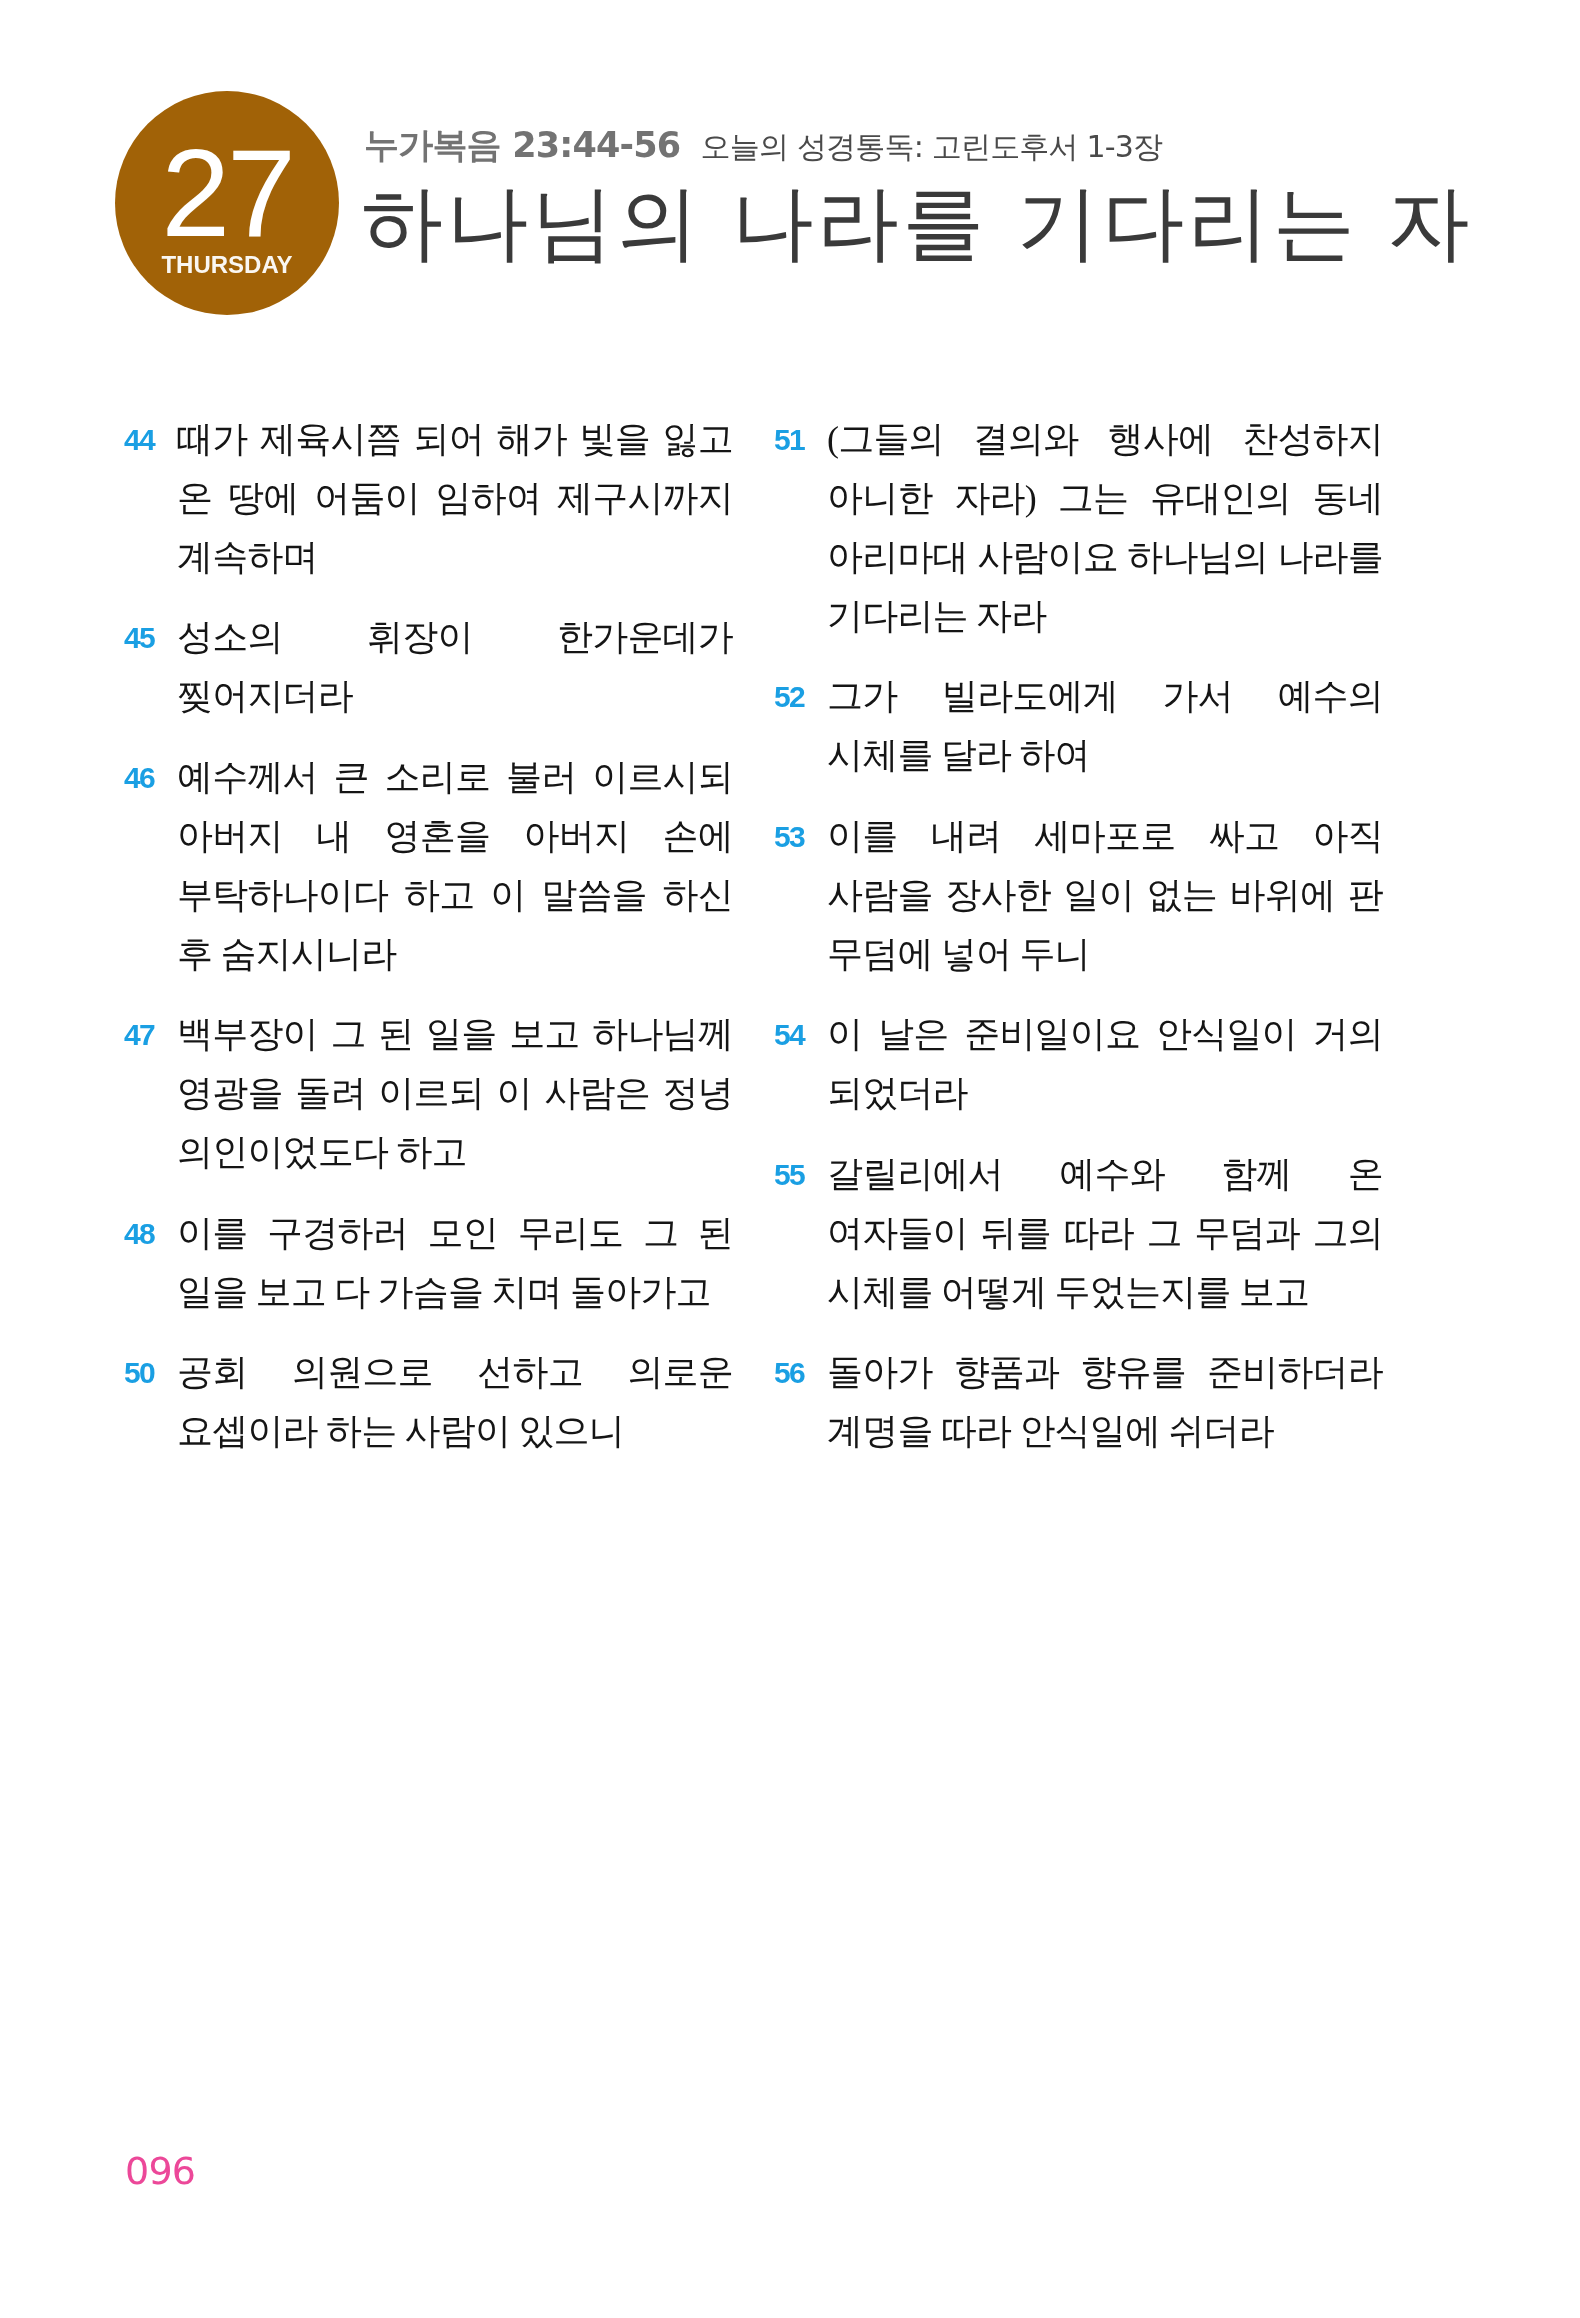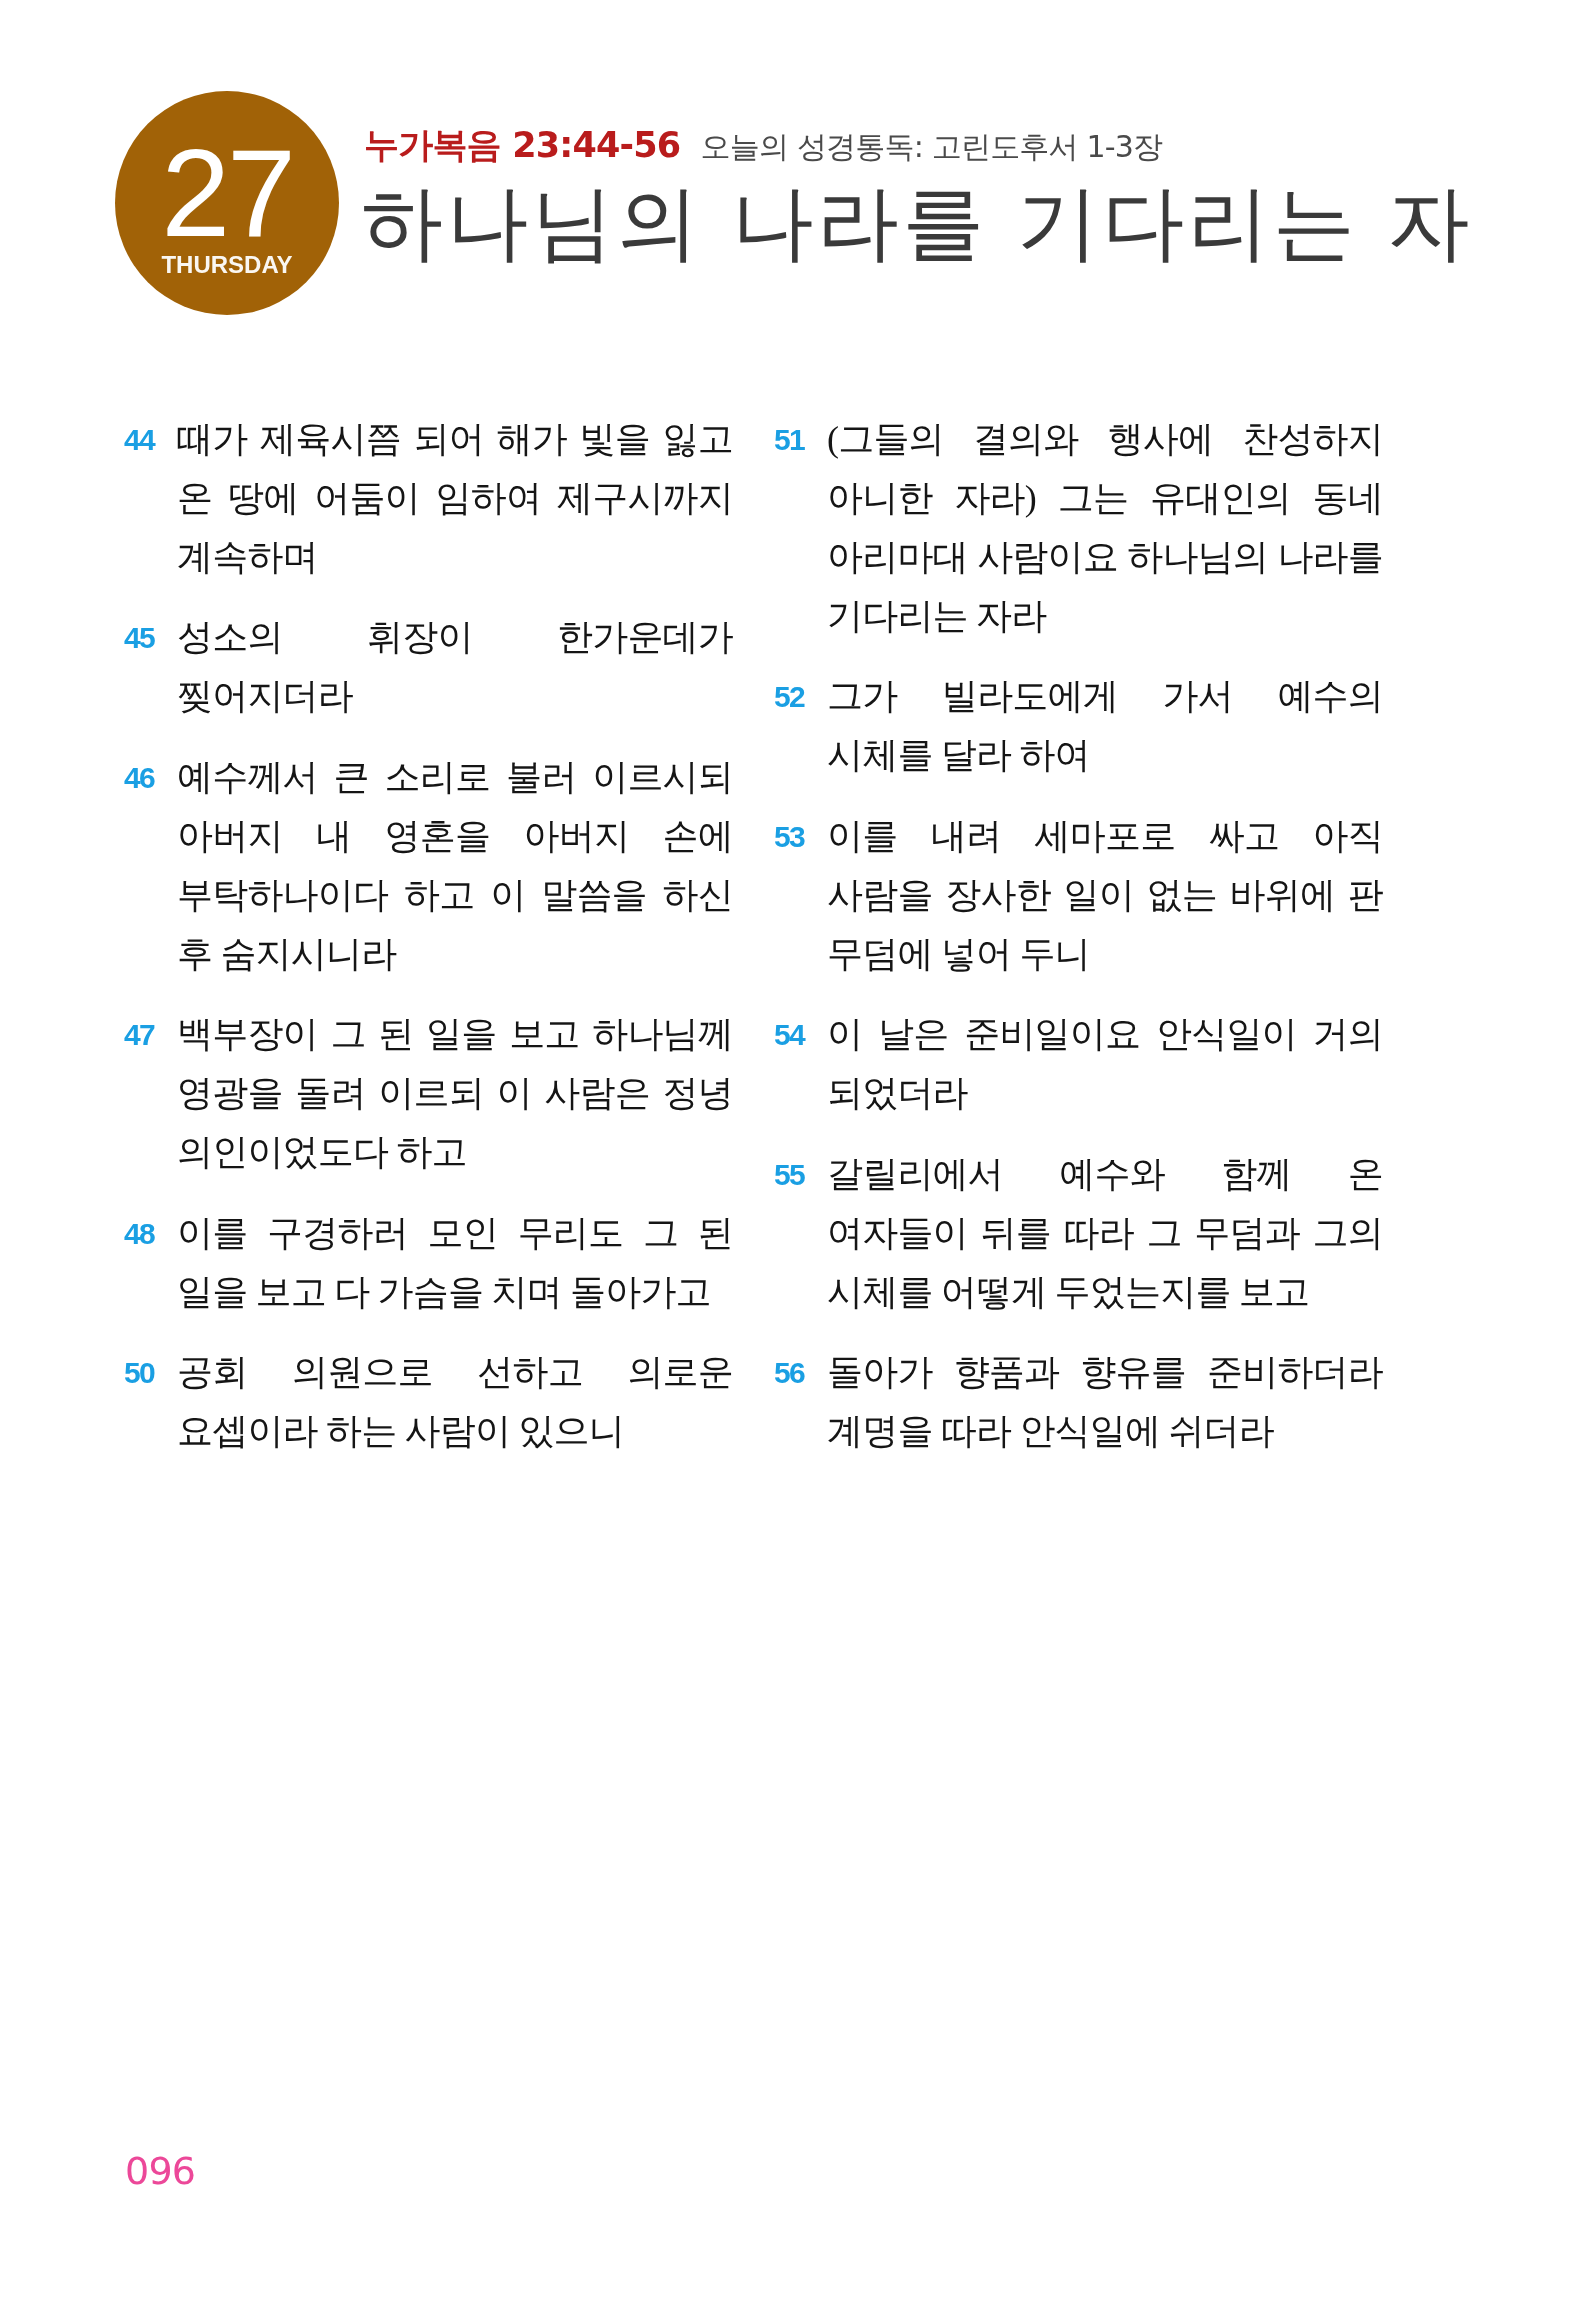--- a/index.html
+++ b/index.html
@@ -48,21 +48,21 @@
     opacity: 0.95;
   }
   .header-ref {
     position: absolute;
     left: 364px;
     top: 122px;
     white-space: nowrap;
     font-family: "DejaVu Sans", sans-serif;
   }
   .ref-passage {
-    color: #b91c1c;
+    color: #737373;
     font-size: 35px;
     font-weight: 700;
     letter-spacing: -0.8px;
   }
   .ref-reading {
     color: #4a4a4a;
     font-size: 30px;
     font-weight: 400;
     margin-left: 16px;
     letter-spacing: -0.8px;

